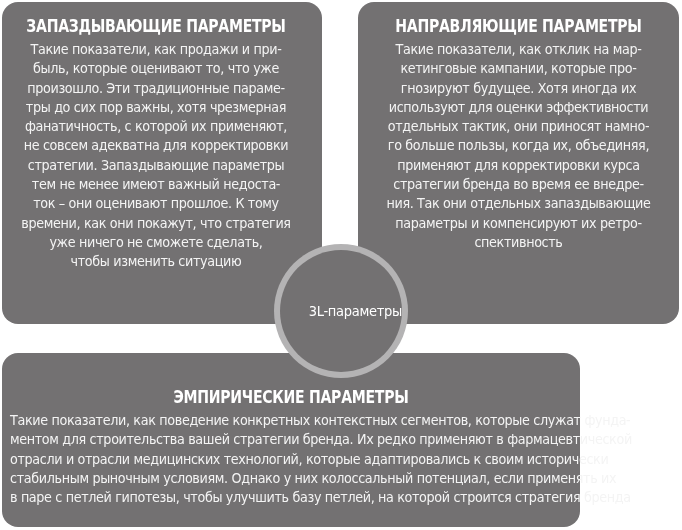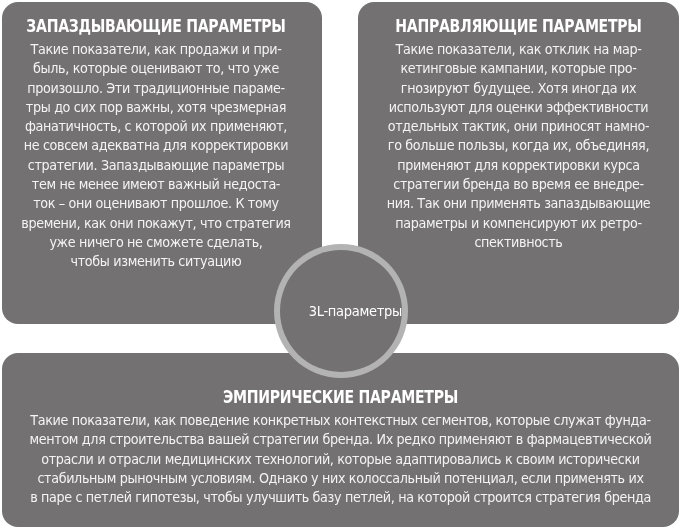--- a/index.html
+++ b/index.html
@@ -2,21 +2,21 @@
 <html><head>
 <meta charset="utf-8">
 <style>
   html, body { margin:0; padding:0; background:#ffffff; }
   body { width:682px; height:530px; position:relative; overflow:hidden;
          font-family:"DejaVu Sans Condensed","DejaVu Sans","Liberation Sans",sans-serif; }
   .box { position:absolute; background:#737172; border-radius:16px; color:#ffffff;
          text-align:center; box-sizing:border-box; }
   .box-tl { left:2px; top:2px; width:320px; height:322px; padding:14px 22px 0 10px; }
   .box-tr { left:358px; top:2px; width:321px; height:322px; padding:14px 10px 0 10px; }
-  .box-b  { left:2px; top:353px; width:677px; height:174px; padding:34px 8px 0 8px;text-align:center; }
+  .box-b  { left:2px; top:353px; width:578px; height:174px; padding:34px 8px 0 8px;text-align:center; }
   .title { font-weight:bold; font-size:17px; letter-spacing:-0.3px; margin:0 0 4px 0;
            transform:scaleX(0.92); transform-origin:center; white-space:nowrap; }
   .body-text { font-size:14.2px; line-height:19.3px; letter-spacing:-0.35px; margin:0; color:#f4f4f4; }
   .line { display:block; white-space:nowrap; }
   .circle { position:absolute; left:274px; top:244px; width:134px; height:134px;
             border-radius:50%; background:#b4b3b4; }
   .circle-inner { position:absolute; left:6px; top:6px; width:122px; height:122px;
             border-radius:50%; background:#737172; display:flex; align-items:center; justify-content:flex-end; }
   .circle-label { color:#ffffff; font-size:14.5px; letter-spacing:-0.3px; }
 </style>
@@ -45,21 +45,21 @@
   <div class="title">НАПРАВЛЯЮЩИЕ ПАРАМЕТРЫ</div>
   <p class="body-text">
     <span class="line">Такие показатели, как отклик на мар-</span>
     <span class="line">кетинговые кампании, которые про-</span>
     <span class="line">гнозируют будущее. Хотя иногда их</span>
     <span class="line">используют для оценки эффективности</span>
     <span class="line">отдельных тактик, они приносят намно-</span>
     <span class="line">го больше пользы, когда их, объединяя,</span>
     <span class="line">применяют для корректировки курса</span>
     <span class="line">стратегии бренда во время ее внедре-</span>
-    <span class="line">ния. Так они применять запаздывающие</span>
+    <span class="line">ния. Так они отдельных запаздывающие</span>
     <span class="line">параметры и компенсируют их ретро-</span>
     <span class="line">спективность</span>
   </p>
 </div>
 
 <div class="box box-b">
   <div class="title">ЭМПИРИЧЕСКИЕ ПАРАМЕТРЫ</div>
   <p class="body-text">
     <span class="line">Такие показатели, как поведение конкретных контекстных сегментов, которые служат фунда-</span>
     <span class="line">ментом для строительства вашей стратегии бренда. Их редко применяют в фармацевтической</span>

